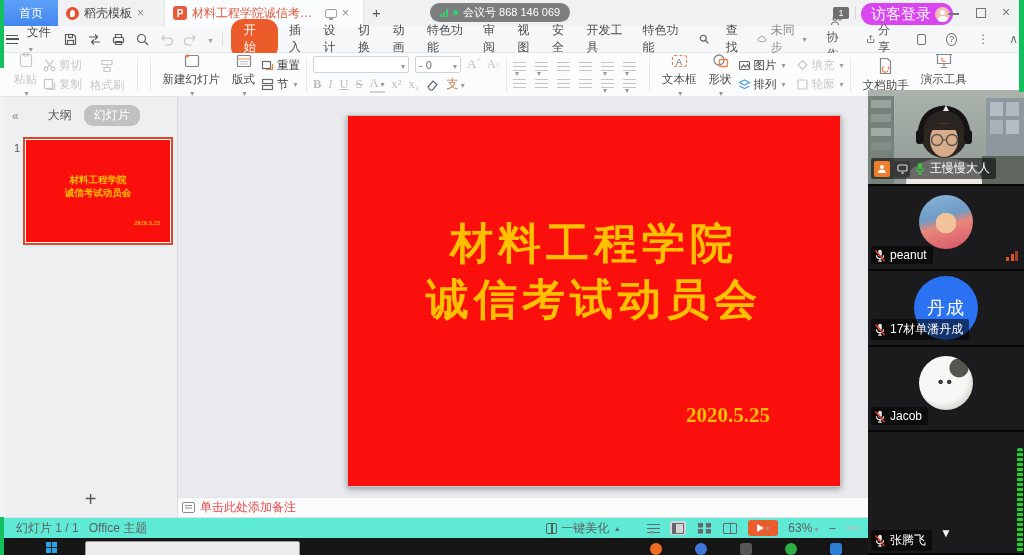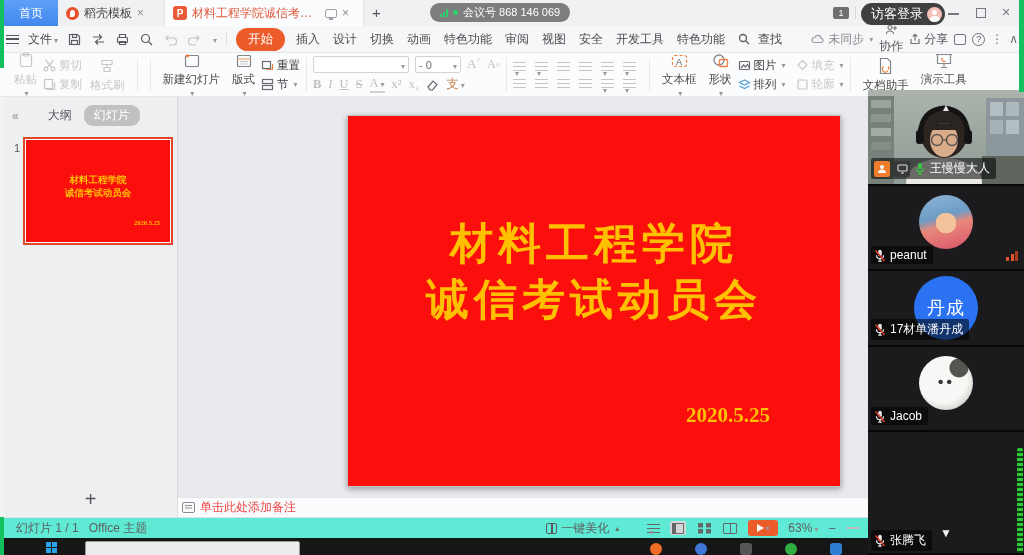--- a/index.html
+++ b/index.html
@@ -28,21 +28,21 @@
   .newtab{position:absolute;left:372px;top:4px;font-size:15px;color:#55565a;}
   .meeting-badge{position:absolute;left:430px;top:3px;height:19px;border-radius:10px;background:#7d7e80;color:#fff;
                  display:flex;align-items:center;gap:5px;padding:0 10px;font-size:11px;}
   .sig{display:flex;align-items:flex-end;gap:1px;height:8px;}
   .sig i{width:2px;background:#2fd069;display:block;}
   .sig i:nth-child(1){height:3px}.sig i:nth-child(2){height:5px}.sig i:nth-child(3){height:8px}
   .gdot{width:5px;height:5px;border-radius:50%;background:#2fd069;}
   .unread{position:absolute;left:833px;top:7px;width:16px;height:12px;background:#6e6f71;border-radius:2px;color:#fff;
           font-size:9px;display:flex;align-items:center;justify-content:center;}
   .vsep{position:absolute;left:855px;top:6px;width:1px;height:13px;background:#d5d6d8;}
-  .login{position:absolute;left:861px;top:3px;height:22px;border-radius:11px;background:#404040;color:#fff;font-size:13px;
+  .login{position:absolute;left:861px;top:3px;height:22px;border-radius:11px;background:#d946ef;color:#fff;font-size:15px;
          display:flex;align-items:center;gap:4px;padding:0 3px 0 10px;}
   .login-av{width:15px;height:15px;border-radius:50%;background:#f5c0b8;position:relative;overflow:hidden;}
   .login-av::before{content:"";position:absolute;left:5px;top:3px;width:5px;height:5px;border-radius:50%;background:#fff;}
   .login-av::after{content:"";position:absolute;left:2.5px;top:9px;width:10px;height:7px;border-radius:50% 50% 0 0;background:#fff;}
   .wctl{position:absolute;top:6px;color:#76777a;}
   .wmin{left:948px;width:11px;height:1.5px;background:#76777a;top:13px;}
   .wmax{left:976px;width:10px;height:10px;border:1.5px solid #76777a;top:8px;}
   .wclose{left:1002px;top:4px;font-size:14px;}
   
   .menubar{position:absolute;left:0;top:26px;width:1024px;height:27px;background:#f6f7f8;border-bottom:1px solid #e7e8ea;
@@ -50,21 +50,21 @@
   .hamb{width:13px;height:9px;border-top:1.5px solid #55565a;border-bottom:1.5px solid #55565a;position:relative;}
   .hamb::after{content:"";position:absolute;left:0;top:2.6px;width:13px;height:1.5px;background:#55565a;}
   .dd::after{content:"▾";font-size:8px;color:#98999c;margin-left:2px;}
   .du::after{content:"▴";font-size:8px;color:#66676a;margin-left:2px;}
   .mini-ic{width:15px;height:15px;flex:none;}
   .mini-ic svg{width:15px;height:15px;stroke:#5b5c5f;fill:none;stroke-width:1.2;}
   .mini-ic.dis svg{stroke:#c4c5c7;}
   .msep{width:1px;height:14px;background:#dfe0e2;}
   .pill-active{background:#ec5c2a;color:#fff;border-radius:12px;padding:3px 12px;font-size:12.5px;}
   .mtab{padding:3px 2px;}
-  .mright{margin-left:auto;display:flex;align-items:center;gap:6px;color:#5a5b5e;}
+  .mright{margin-left:auto;display:flex;align-items:center;gap:20px;color:#5a5b5e;}
   .gray-ic{color:#717275;font-size:12px;}
   .boxarr{width:12px;height:11px;border:1.2px solid #717275;border-radius:2px;position:relative;}
   .qmark{width:13px;height:13px;border:1.2px solid #717275;border-radius:50%;font-size:9px;display:flex;align-items:center;justify-content:center;}
   
   .toolbar{position:absolute;left:0;top:53px;width:1024px;height:44px;background:#fbfcfd;border-bottom:1px solid #e5e6e8;
            display:flex;align-items:center;padding:0 2px 0 8px;}
   .tsep{width:1px;height:34px;background:#e8e9eb;margin:0 6px;flex:none;}
   .big-btn{display:flex;flex-direction:column;align-items:center;justify-content:center;gap:2px;font-size:11.5px;
            color:#4a4b4d;padding:0 6px;flex:none;}
   .big-btn .bic{height:19px;display:flex;align-items:center;}
@@ -253,21 +253,21 @@
     <span class="mtab">插入</span>
     <span class="mtab">设计</span>
     <span class="mtab">切换</span>
     <span class="mtab">动画</span>
     <span class="mtab">特色功能</span>
     <span class="mtab">审阅</span>
     <span class="mtab">视图</span>
     <span class="mtab">安全</span>
     <span class="mtab">开发工具</span>
     <span class="mtab">特色功能</span>
-    <span class="mtab" style="display:flex;align-items:center;gap:8px;">
+    <span class="mtab" style="display:flex;align-items:center;gap:17px;">
       <svg width="12" height="12" viewBox="0 0 12 12" style="stroke:#5a5b5e;fill:none;stroke-width:1.3">
           <circle cx="5" cy="5" r="3.5"></circle>
           <path d="M7.7 7.7 11 11"></path>
         </svg>
       <span>查找</span>
     </span>
     <span class="mright">
       <span class="dd" style="display:flex;align-items:center;gap:3px;color:#8a8b8e;">
         <svg width="14" height="10" viewBox="0 0 14 10" style="stroke:#9a9b9e;fill:none;stroke-width:1.2">
             <path d="M3.5 8.5a2.5 2.5 0 0 1 .3-5A3.2 3.2 0 0 1 10 4.2 2.2 2.2 0 0 1 10.5 8.5z"></path>

